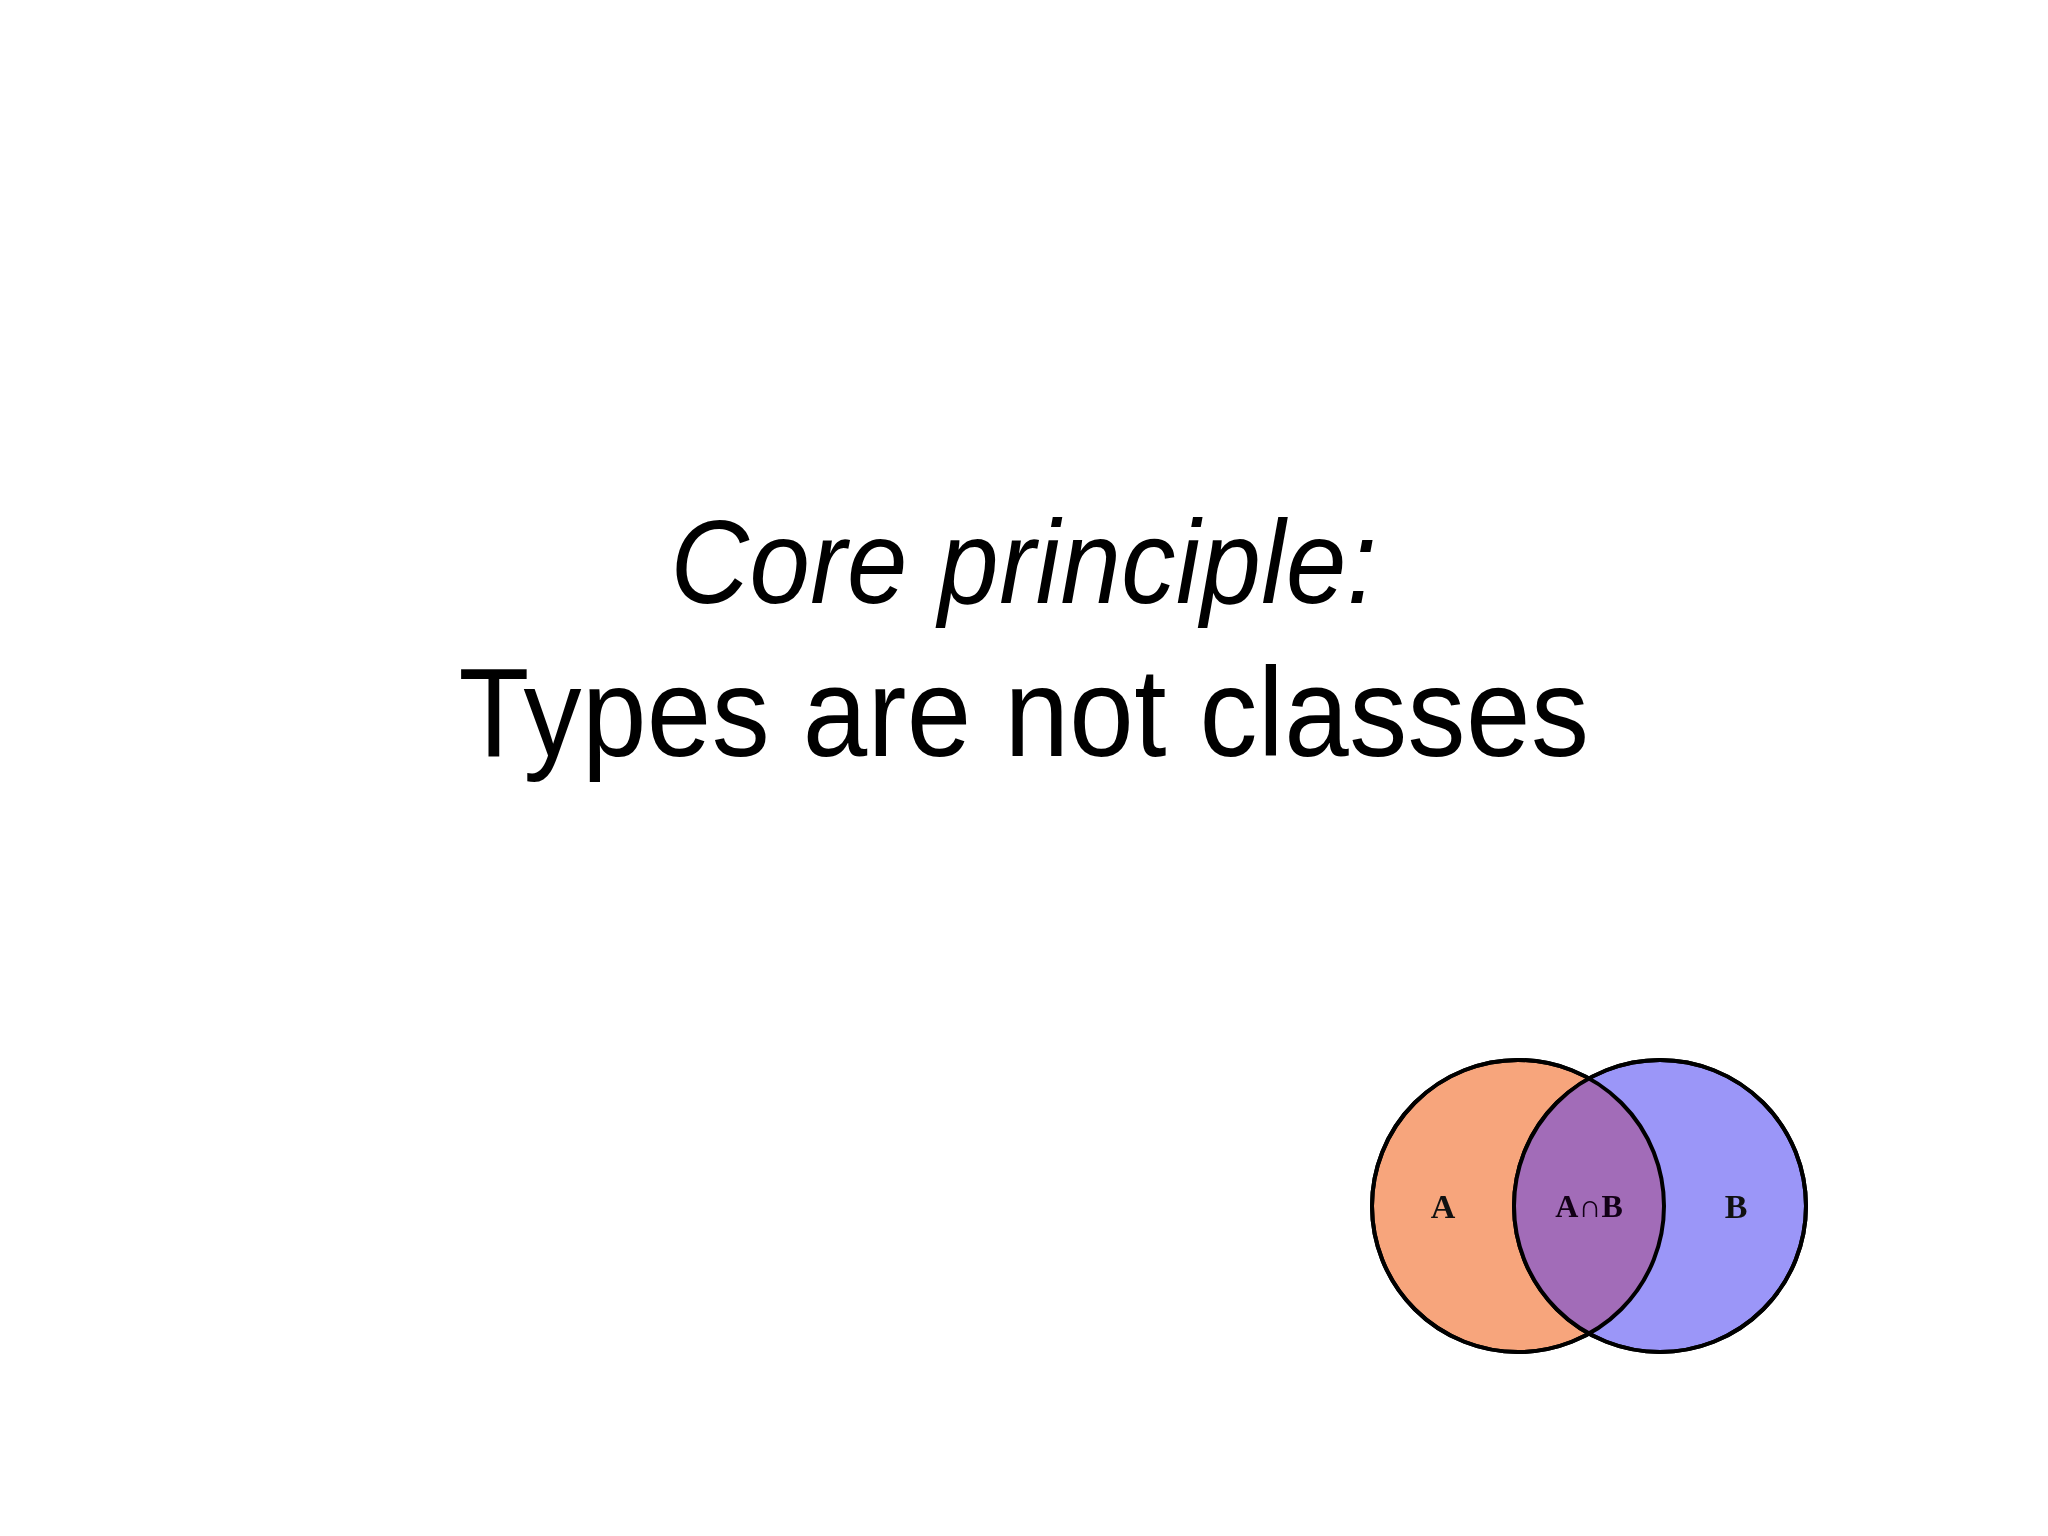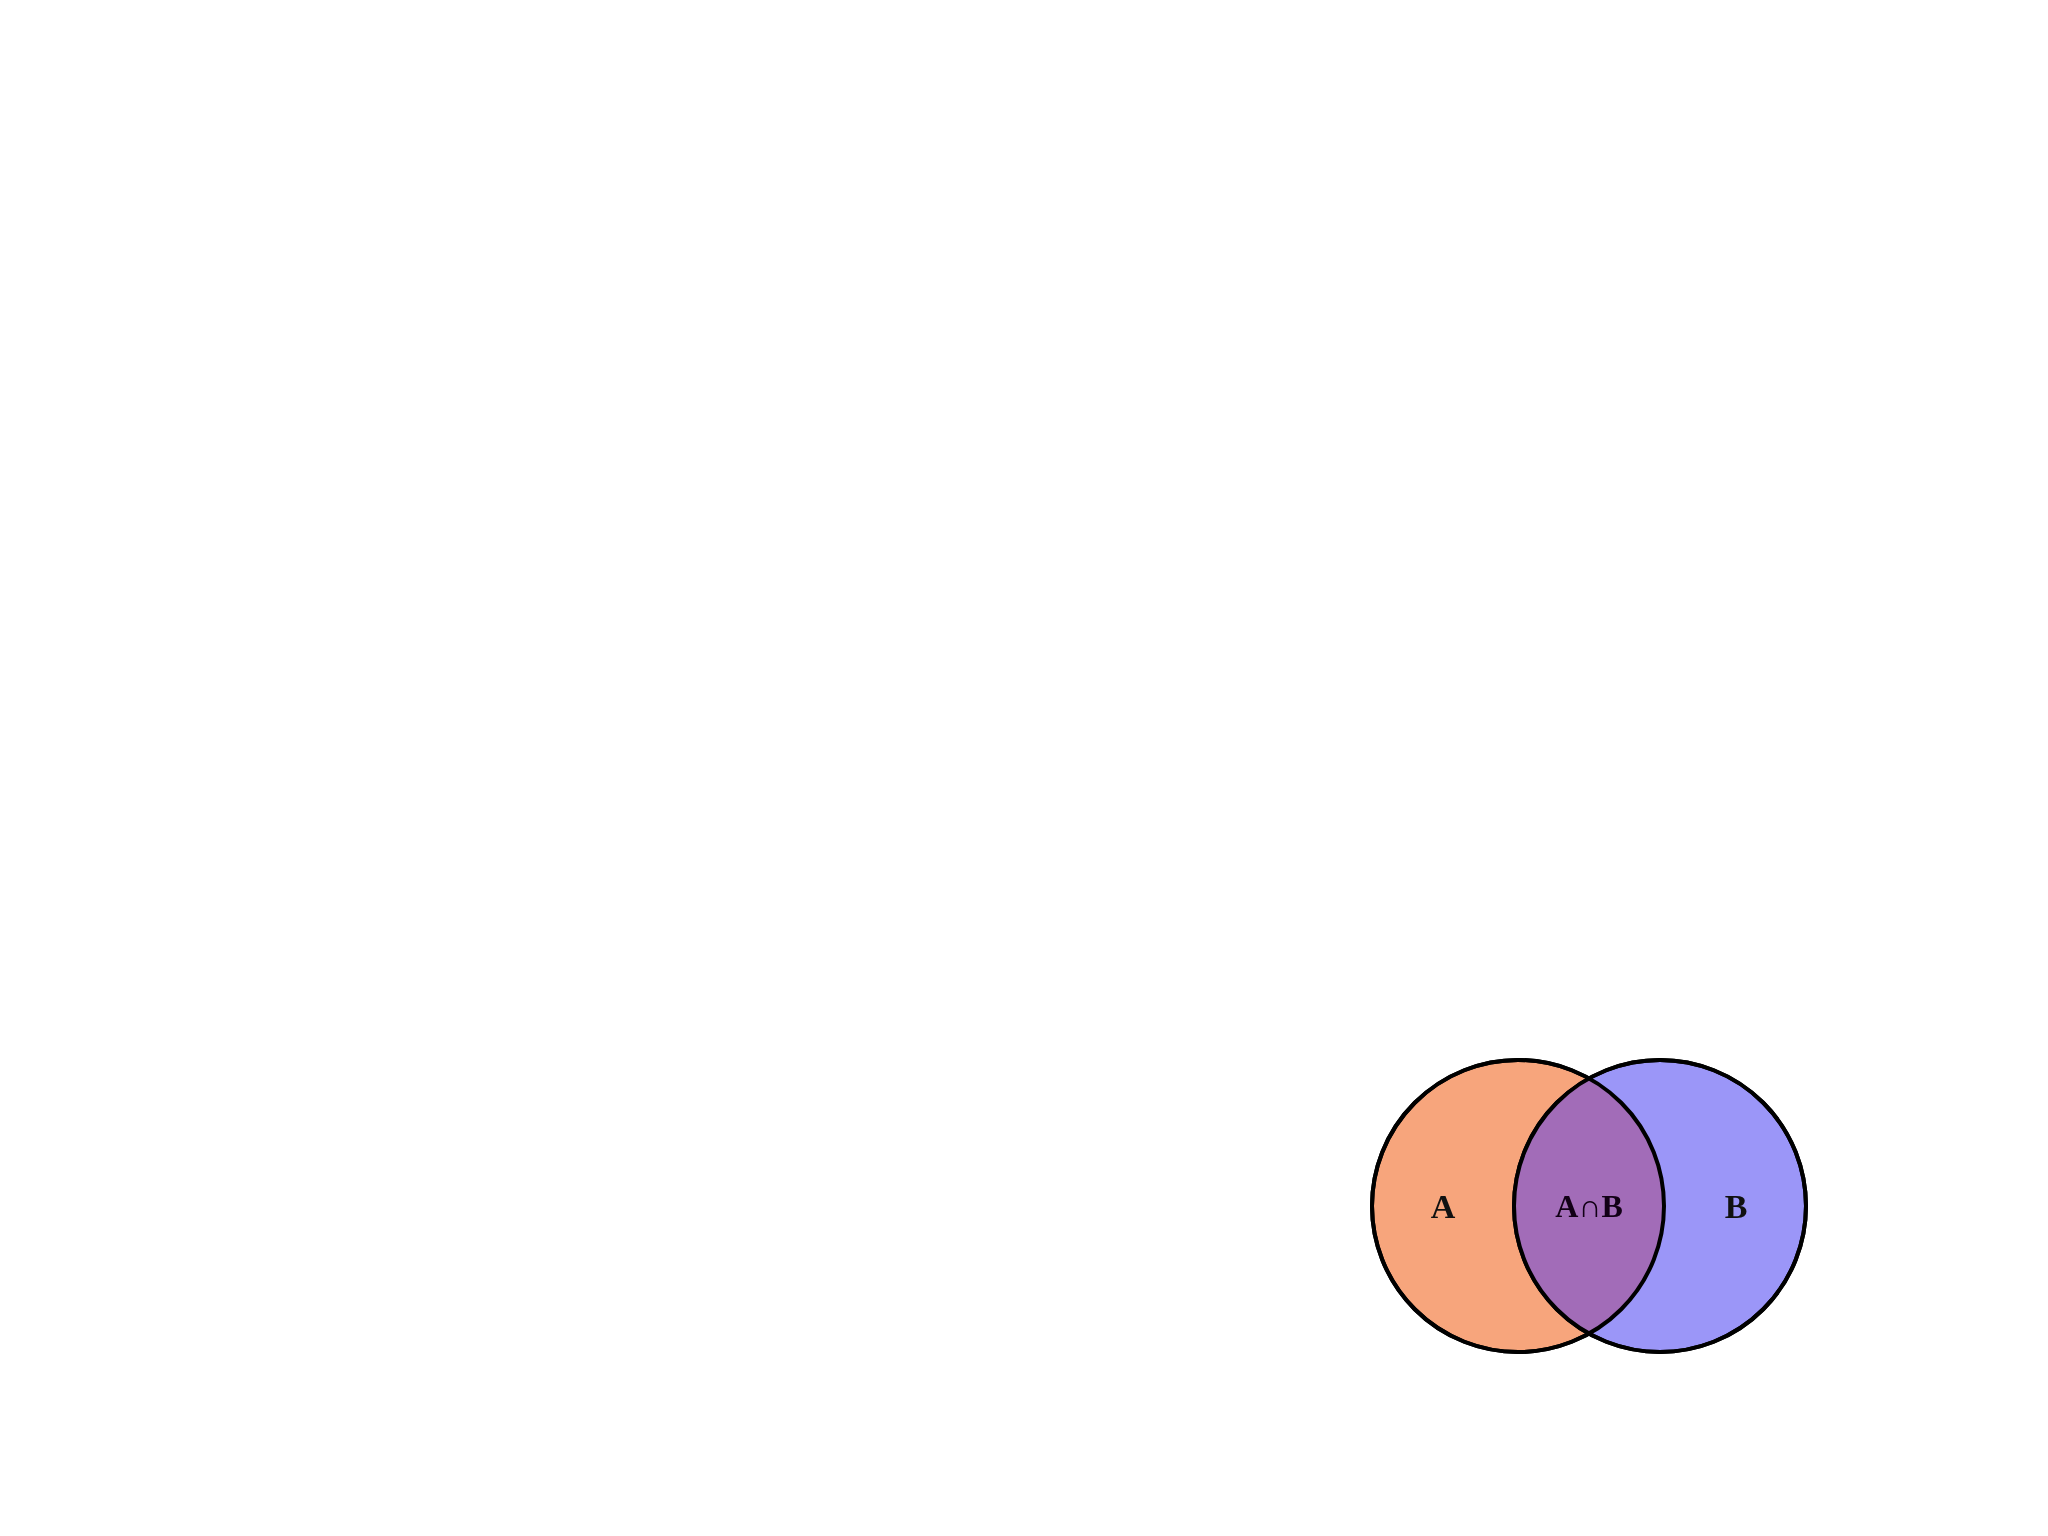--- a/index.html
+++ b/index.html
@@ -78,20 +78,24 @@
     font-weight: bold;
     font-size: 32px;
     fill: #120016;
   }
 </style>
 </head>
 <body>
 
 <div class="slide">
 
+  <div class="title-block">
+    <span class="title-line title-line-1">Core principle:</span>
+    <span class="title-line title-line-2">Types are not classes</span>
+  </div>
 
   <div class="venn-wrap">
     <svg class="venn-svg" viewBox="0 0 490 320" xmlns="http://www.w3.org/2000/svg">
       <defs>
         <clipPath id="clip-a">
           <circle cx="160" cy="160" r="146"></circle>
         </clipPath>
       </defs>
 
       <circle cx="160" cy="160" r="146" fill="#F7A57C" stroke="#000000" stroke-width="4"></circle>

